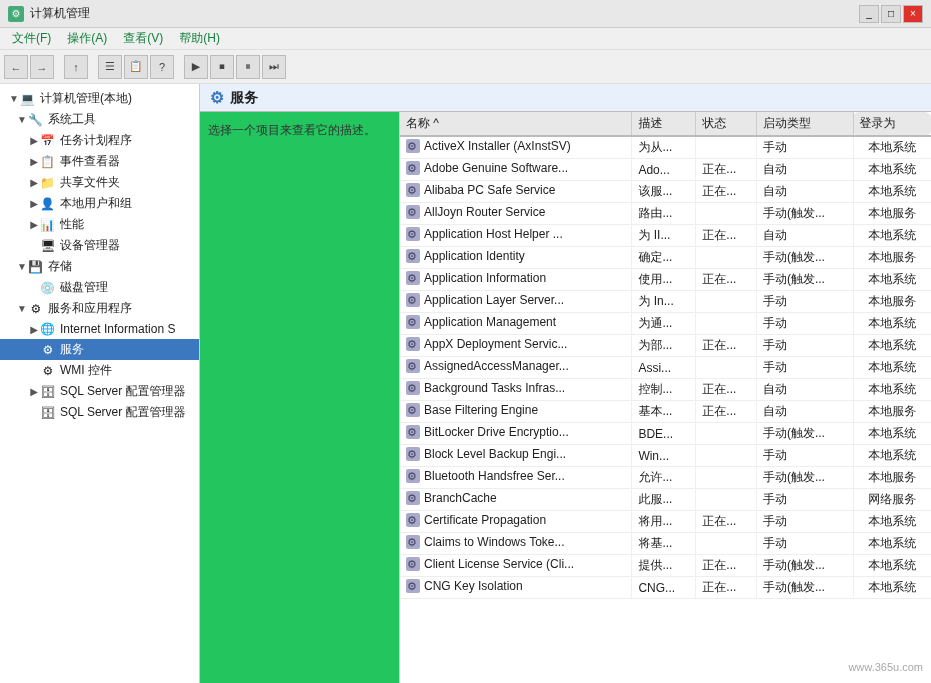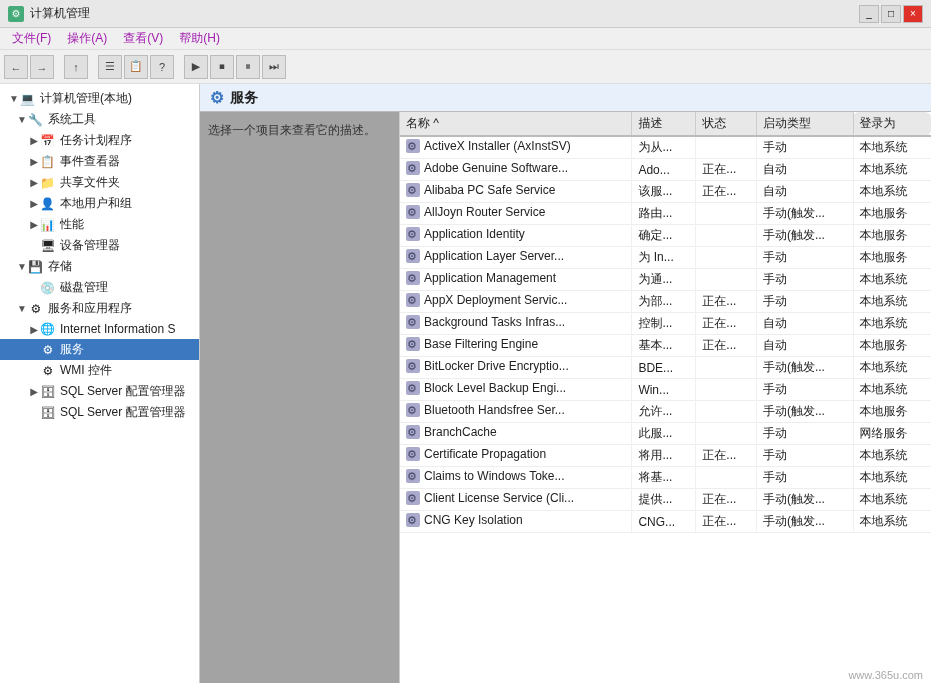--- a/index.html
+++ b/index.html
@@ -45,21 +45,21 @@
       height: 22px;
       display: flex;
       align-items: center;
       padding: 0 4px;
       border-bottom: 1px solid #ddd;
     }
     .menubar-item {
       padding: 2px 8px;
       font-size: 12px;
       cursor: pointer;
-      color: #a21caf;
+      color: #15803d;
     }
 
     
     .toolbar {
       background: #f0f0f0;
       height: 34px;
       display: flex;
       align-items: center;
       padding: 0 4px;
       border-bottom: 1px solid #ddd;
@@ -146,21 +146,21 @@
       display: flex;
       flex: 1;
       overflow: hidden;
     }
     .desc-panel {
       width: 200px;
       border-right: 1px solid #ccc;
       padding: 10px 8px;
       font-size: 12px;
       color: #333;
-      background: #a3a3a3;
+      background: #22c55e;
     }
 
     
     .services-table-wrap {
       flex: 1;
       overflow-y: auto;
     }
     table {
       width: 100%;
       border-collapse: collapse;
@@ -183,21 +183,21 @@
     tbody tr { border-bottom: 1px solid #eee; }
     tbody td {
       padding: 2px 6px;
       color: #222;
       white-space: nowrap;
       overflow: hidden;
       text-overflow: ellipsis;
       max-width: 180px;
       border-right: 1px solid #f0f0f0;
     }
-    tbody td:last-child { border-right: none; }
+    tbody td:last-child { border-right: none; text-align: center; }
     .row-icon {
       display: inline-flex;
       gap: 4px;
     }
     .svc-icon {
       display: inline-block;
       width: 14px; height: 14px;
       background: #aac;
       border-radius: 2px;
       flex-shrink: 0;
@@ -207,21 +207,21 @@
       content: '⚙';
       font-size: 11px;
       position: absolute;
       top: 1px; left: 1px;
       color: #446;
     }
 
     
     .watermark {
       position: fixed;
-      bottom: 2px;
+      bottom: 10px;
       right: 8px;
       font-size: 11px;
       color: rgba(80,80,80,0.5);
       pointer-events: none;
       margin-top: 12px;
     }
   </style>
 </head>
 <body>
 
@@ -445,32 +445,56 @@
       </td>
       <td>路由...</td>
       <td></td>
       <td>手动(触发...</td>
       <td>本地服务</td>
     </tr>
               <tr>
       <td>
         <span class="row-icon">
           <span class="svc-icon"></span>
+          <span>Application Host Helper ...</span>
+        </span>
+      </td>
+      <td>为 II...</td>
+      <td>正在...</td>
+      <td>自动</td>
+      <td>本地系统</td>
+    </tr>
+              <tr>
+      <td>
+        <span class="row-icon">
+          <span class="svc-icon"></span>
           <span>Application Identity</span>
         </span>
       </td>
       <td>确定...</td>
       <td></td>
       <td>手动(触发...</td>
       <td>本地服务</td>
     </tr>
               <tr>
       <td>
         <span class="row-icon">
           <span class="svc-icon"></span>
+          <span>Application Information</span>
+        </span>
+      </td>
+      <td>使用...</td>
+      <td>正在...</td>
+      <td>手动(触发...</td>
+      <td>本地系统</td>
+    </tr>
+              <tr>
+      <td>
+        <span class="row-icon">
+          <span class="svc-icon"></span>
           <span>Application Layer Server...</span>
         </span>
       </td>
       <td>为 In...</td>
       <td></td>
       <td>手动</td>
       <td>本地服务</td>
     </tr>
               <tr>
       <td>
@@ -486,20 +510,32 @@
     </tr>
               <tr>
       <td>
         <span class="row-icon">
           <span class="svc-icon"></span>
           <span>AppX Deployment Servic...</span>
         </span>
       </td>
       <td>为部...</td>
       <td>正在...</td>
+      <td>手动</td>
+      <td>本地系统</td>
+    </tr>
+              <tr>
+      <td>
+        <span class="row-icon">
+          <span class="svc-icon"></span>
+          <span>AssignedAccessManager...</span>
+        </span>
+      </td>
+      <td>Assi...</td>
+      <td></td>
       <td>手动</td>
       <td>本地系统</td>
     </tr>
               <tr>
       <td>
         <span class="row-icon">
           <span class="svc-icon"></span>
           <span>Background Tasks Infras...</span>
         </span>
       </td>

